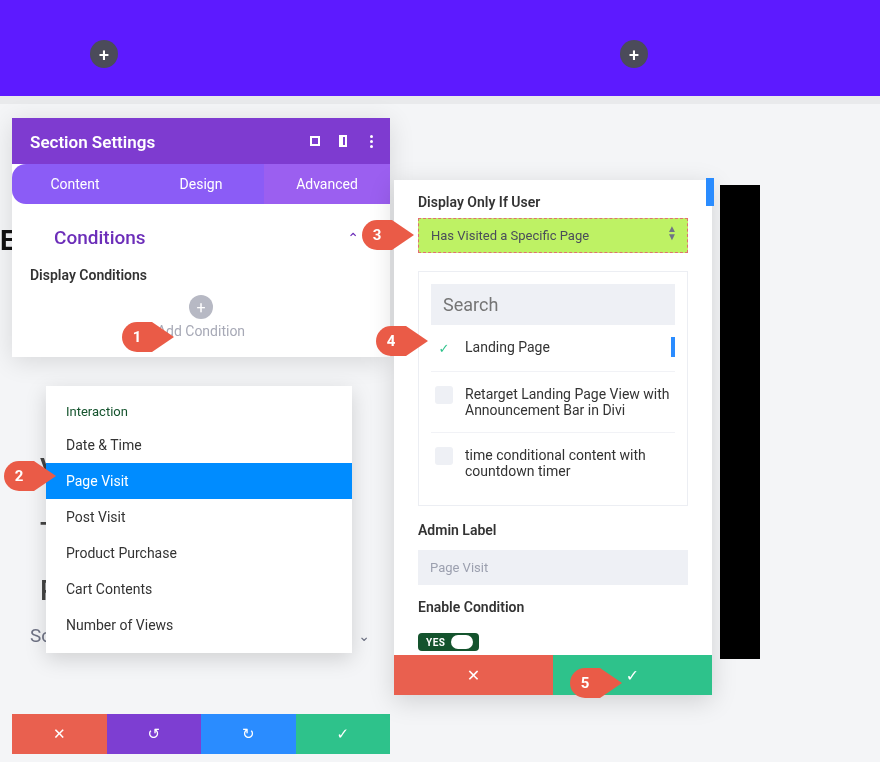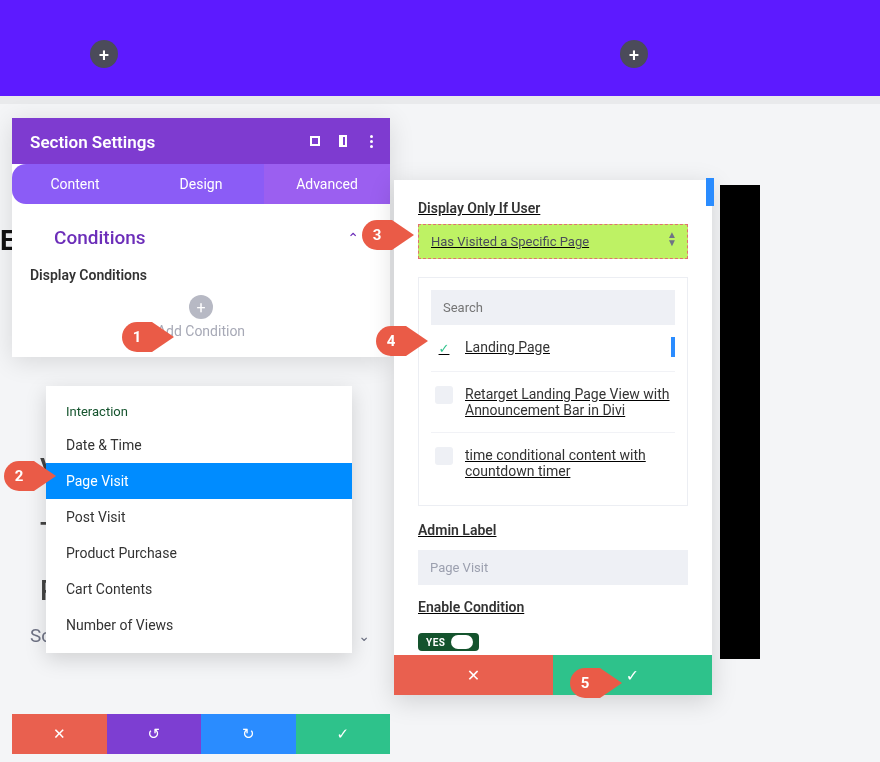--- a/index.html
+++ b/index.html
@@ -62,27 +62,27 @@
 
   .lp-footer { position:absolute; top: 714px; left: 12px; width: 378px; height: 40px; display:flex; }
   .ft-btn { flex:1; display:flex; align-items:center; justify-content:center; color:#fff; font-size:15px; cursor:pointer; }
   .ft-red { background:#e9604f; }
   .ft-purple { background:#7d3ed2; }
   .ft-blue { background:#2a8cff; }
   .ft-green { background:#2ec28b; }
 
   
   .right-panel { position:absolute; top: 180px; left: 394px; width: 318px; background:#fff; box-shadow: 0 6px 24px rgba(0,0,0,.15); padding: 0; z-index: 20;}
-  .rp-inner { padding: 14px 24px 0; text-decoration: underline; }
+  .rp-inner { padding: 8px 24px 0; }
   .rp-blue-top { position:absolute; top:-2px; right:-2px; width: 8px; height: 28px; background:#2a8cff; }
   .rp-lbl { font-size:14px; font-weight:600; color:#333; margin: 6px 0 8px; }
   .rp-select { border: 1px dashed #e17070; background:#bef264; padding: 9px 12px; font-size:13px; color:#4a4d5a; position:relative; cursor:pointer; }
   .rp-select .arrows { position:absolute; right:10px; top:6px; font-size:10px; line-height:8px; color:#6f7385; }
   .rp-box { border:1px solid #eceef3; margin-top: 18px; padding: 12px; }
-  .rp-search { width:100%; background:#eef0f5; border:none; padding:10px 12px; font-size:13px; color:#9ca0af; }
+  .rp-search { width:100%; background:#eef0f5; border:none; padding:10px 12px; font-size:18px; color:#9ca0af; }
   .rp-item { display:flex; align-items:flex-start; gap:12px; padding: 14px 4px; font-size:14px; color:#333; border-bottom:1px solid #f1f2f6; position:relative; cursor:pointer;}
   .rp-item:last-child{border-bottom:none;}
   .rp-chk { width:18px;height:18px;border-radius:3px;flex-shrink:0; display:flex;align-items:center;justify-content:center;font-size:13px;}
   .rp-chk.on { color:#2ec28b; }
   .rp-chk.off { background:#eef0f5; }
   .rp-item .bar { position:absolute; right:0; top:12px; width:4px; height:20px; background:#2a8cff;}
   .rp-admin-input { width:100%; background:#eef0f5; border:none; padding:10px 12px; font-size:13px; color:#9ca0af; margin-top:4px;}
   .rp-toggle { margin-top:10px; display:inline-flex; align-items:center; background:#14532d; border-radius:4px; padding:2px 6px 2px 8px; color:#fff; font-size:10px; font-weight:700; letter-spacing:.5px; gap:6px;}
   .rp-toggle .knob{ width:22px;height:14px;background:#fff;border-radius:7px;position:relative;}
   .rp-footer { display:flex; height:40px; margin-top:4px;}

